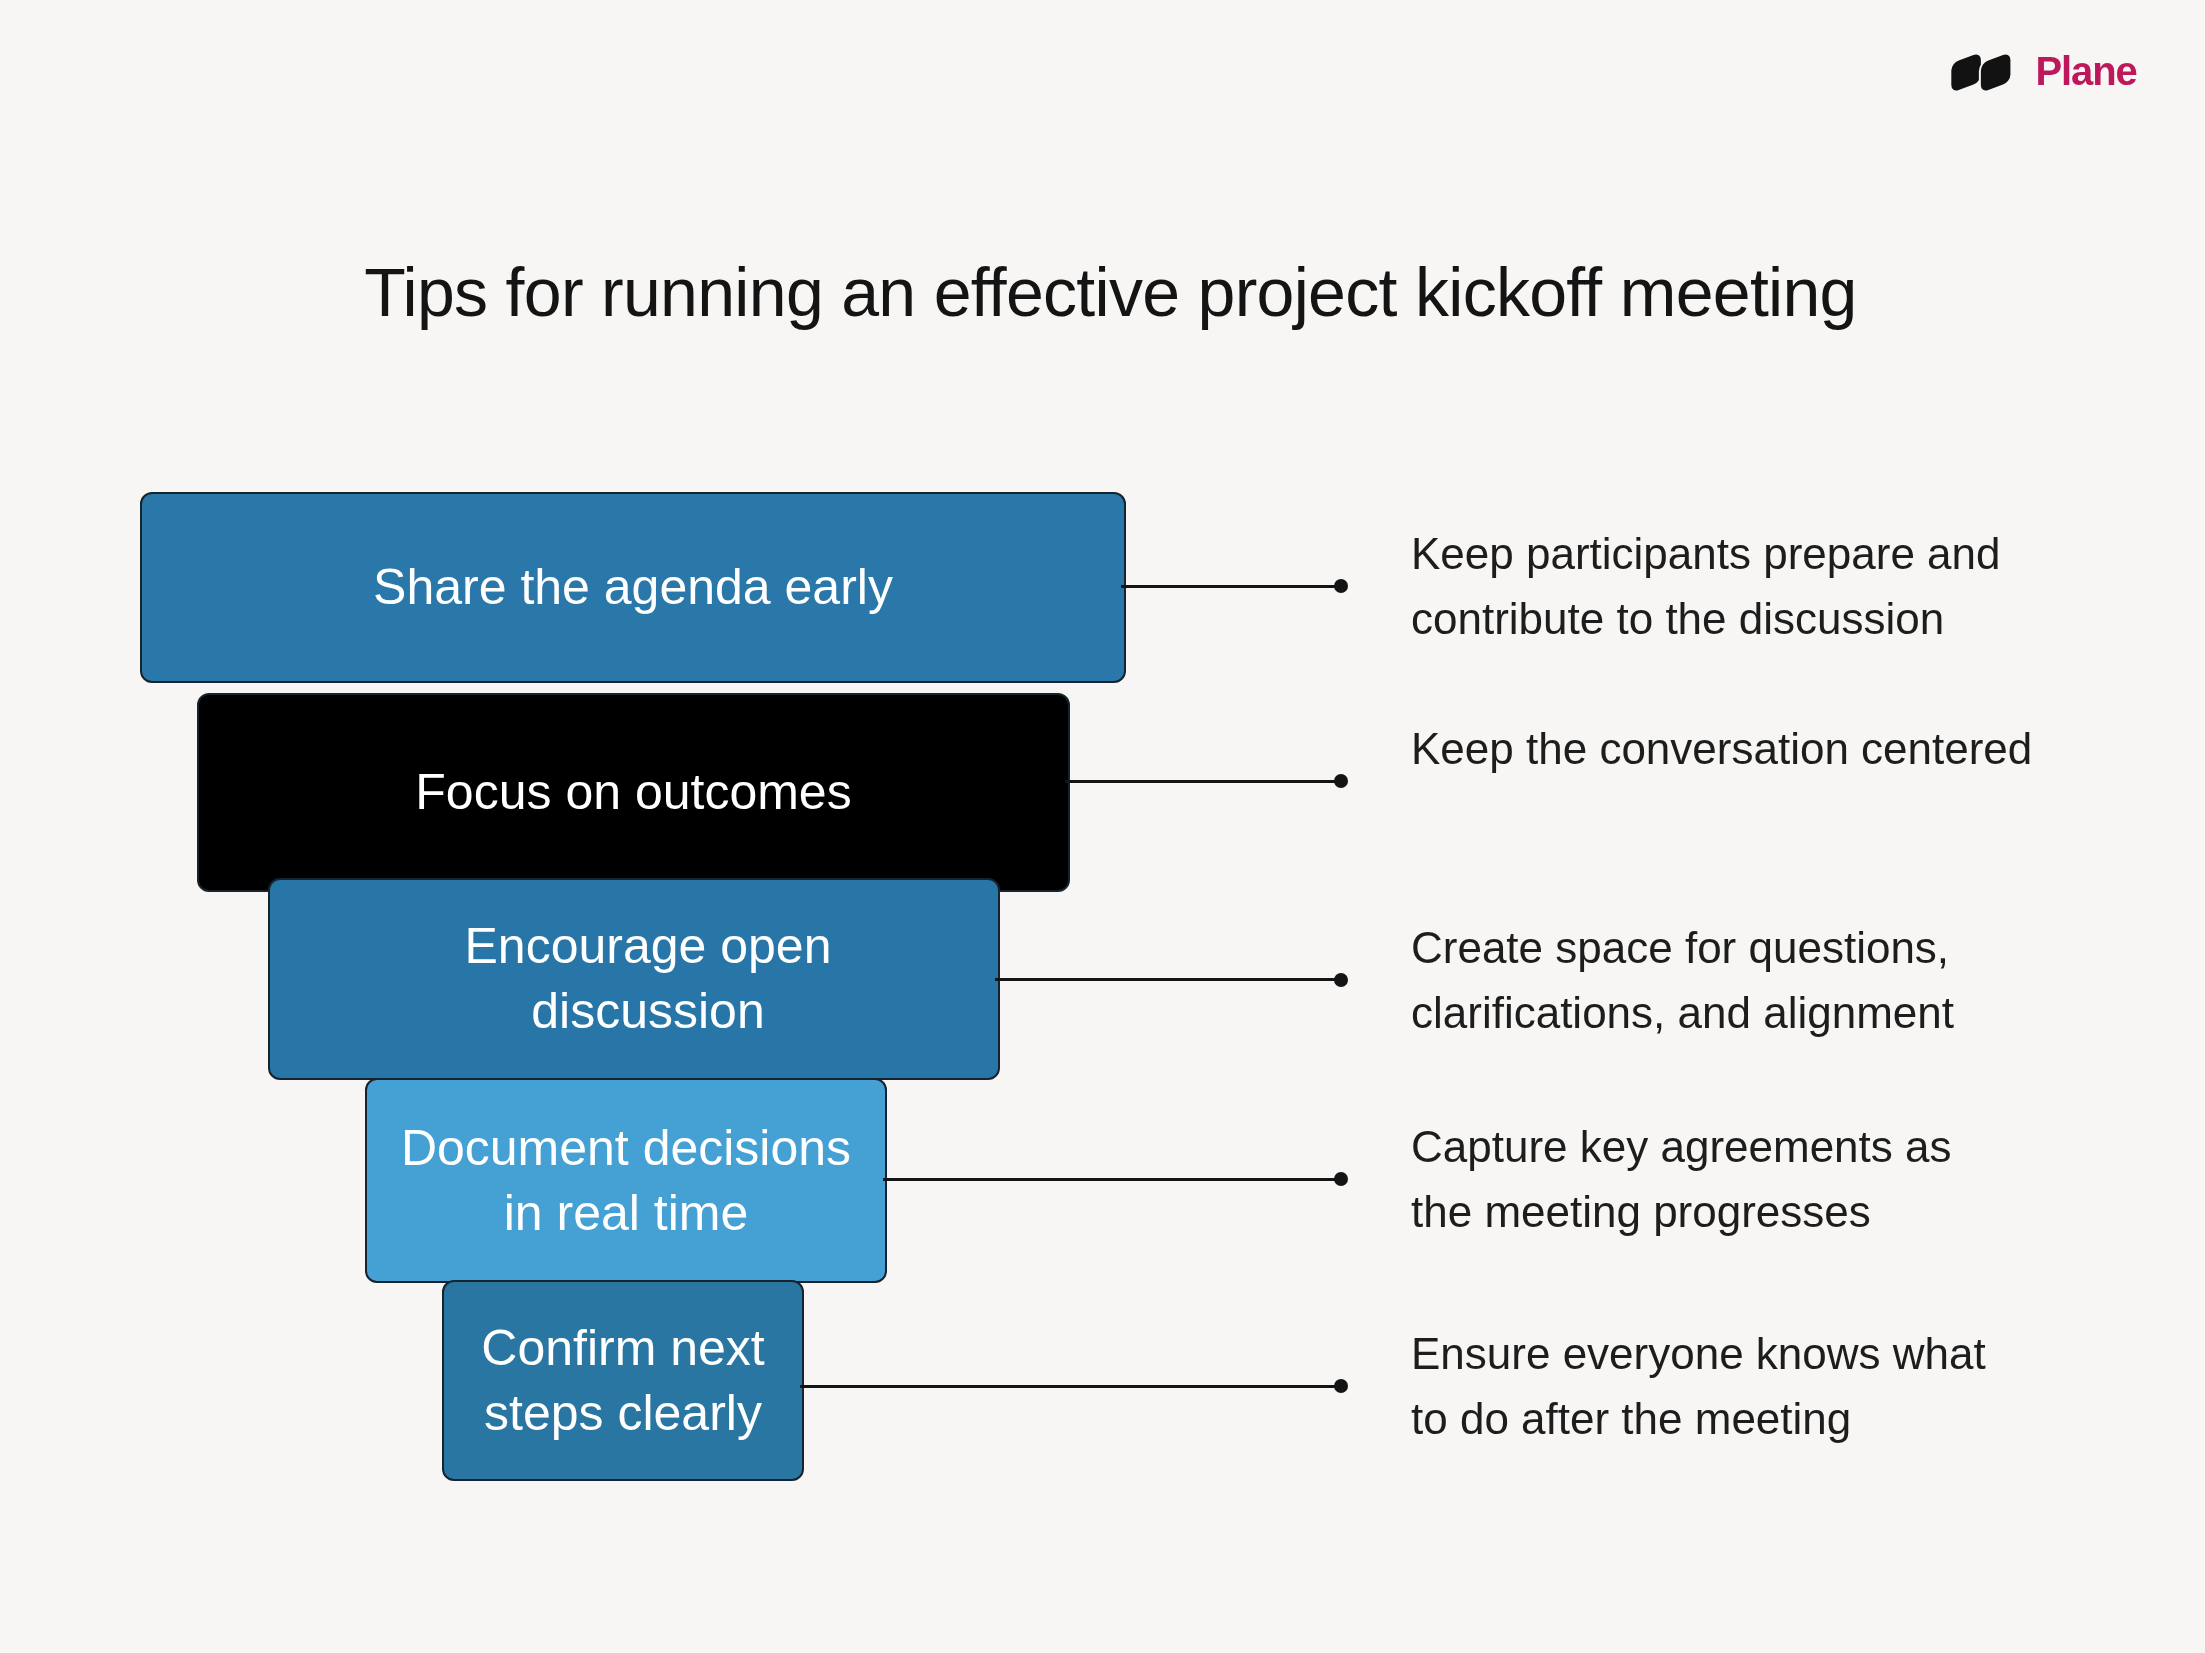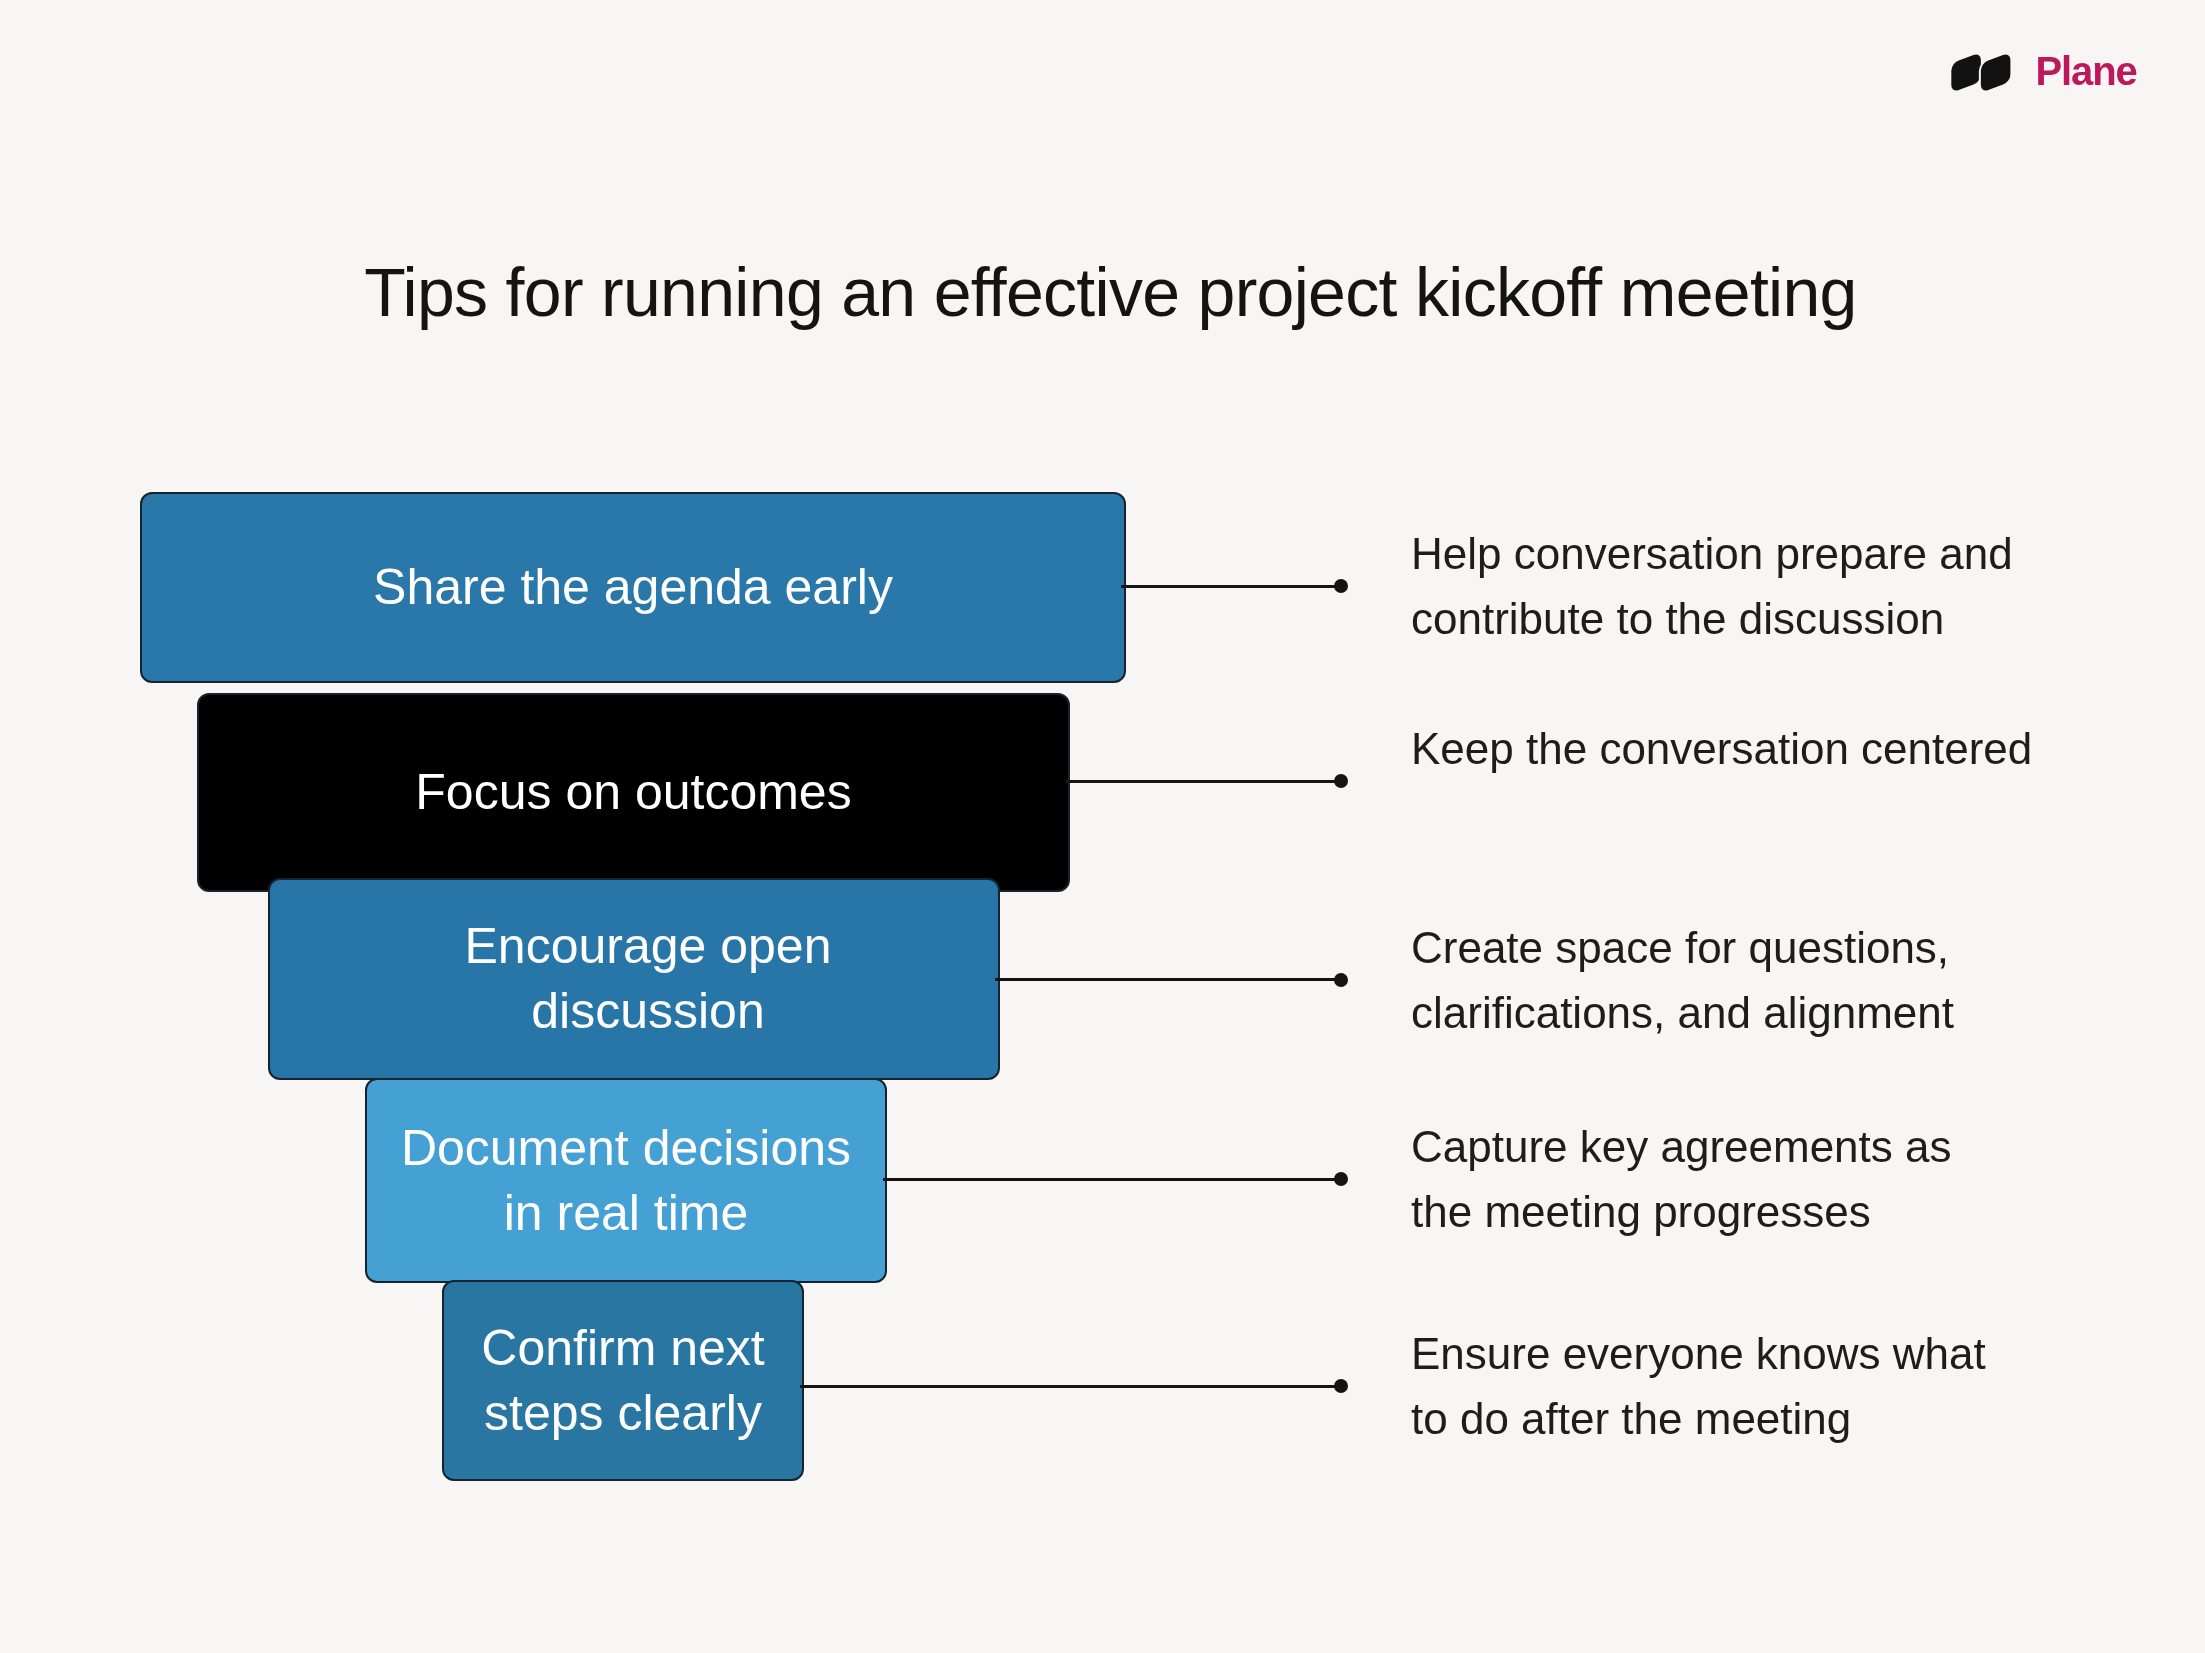--- a/index.html
+++ b/index.html
@@ -63,21 +63,21 @@
   <h1 class="title">Tips for running an effective project kickoff meeting</h1>
 
   <section>
     <div class="box" style="left: 140px; top: 492px; width: 986px; height: 191px; background: rgb(42, 119, 169);">
       <span>Share the agenda early</span>
       <span></span>
     </div>
     <div class="connector" style="left:1121px;top:585px;width:220px;"></div>
     <div class="dot" style="left:1334px;top:579px;"></div>
     <div class="desc" style="top:521px;">
-      <span>Help conversation prepare and</span>
+      <span>Keep participants prepare and</span>
       <span>contribute to the discussion</span>
     </div>
   </section>
 
   <section>
     <div class="box" style="left: 197px; top: 681px; width: 873px; height: 199px; background: #000000; margin-top: 12px;">
       <span>Focus on outcomes</span>
       <span></span>
     </div>
     <div class="connector" style="left:1065px;top:780px;width:276px;"></div>

